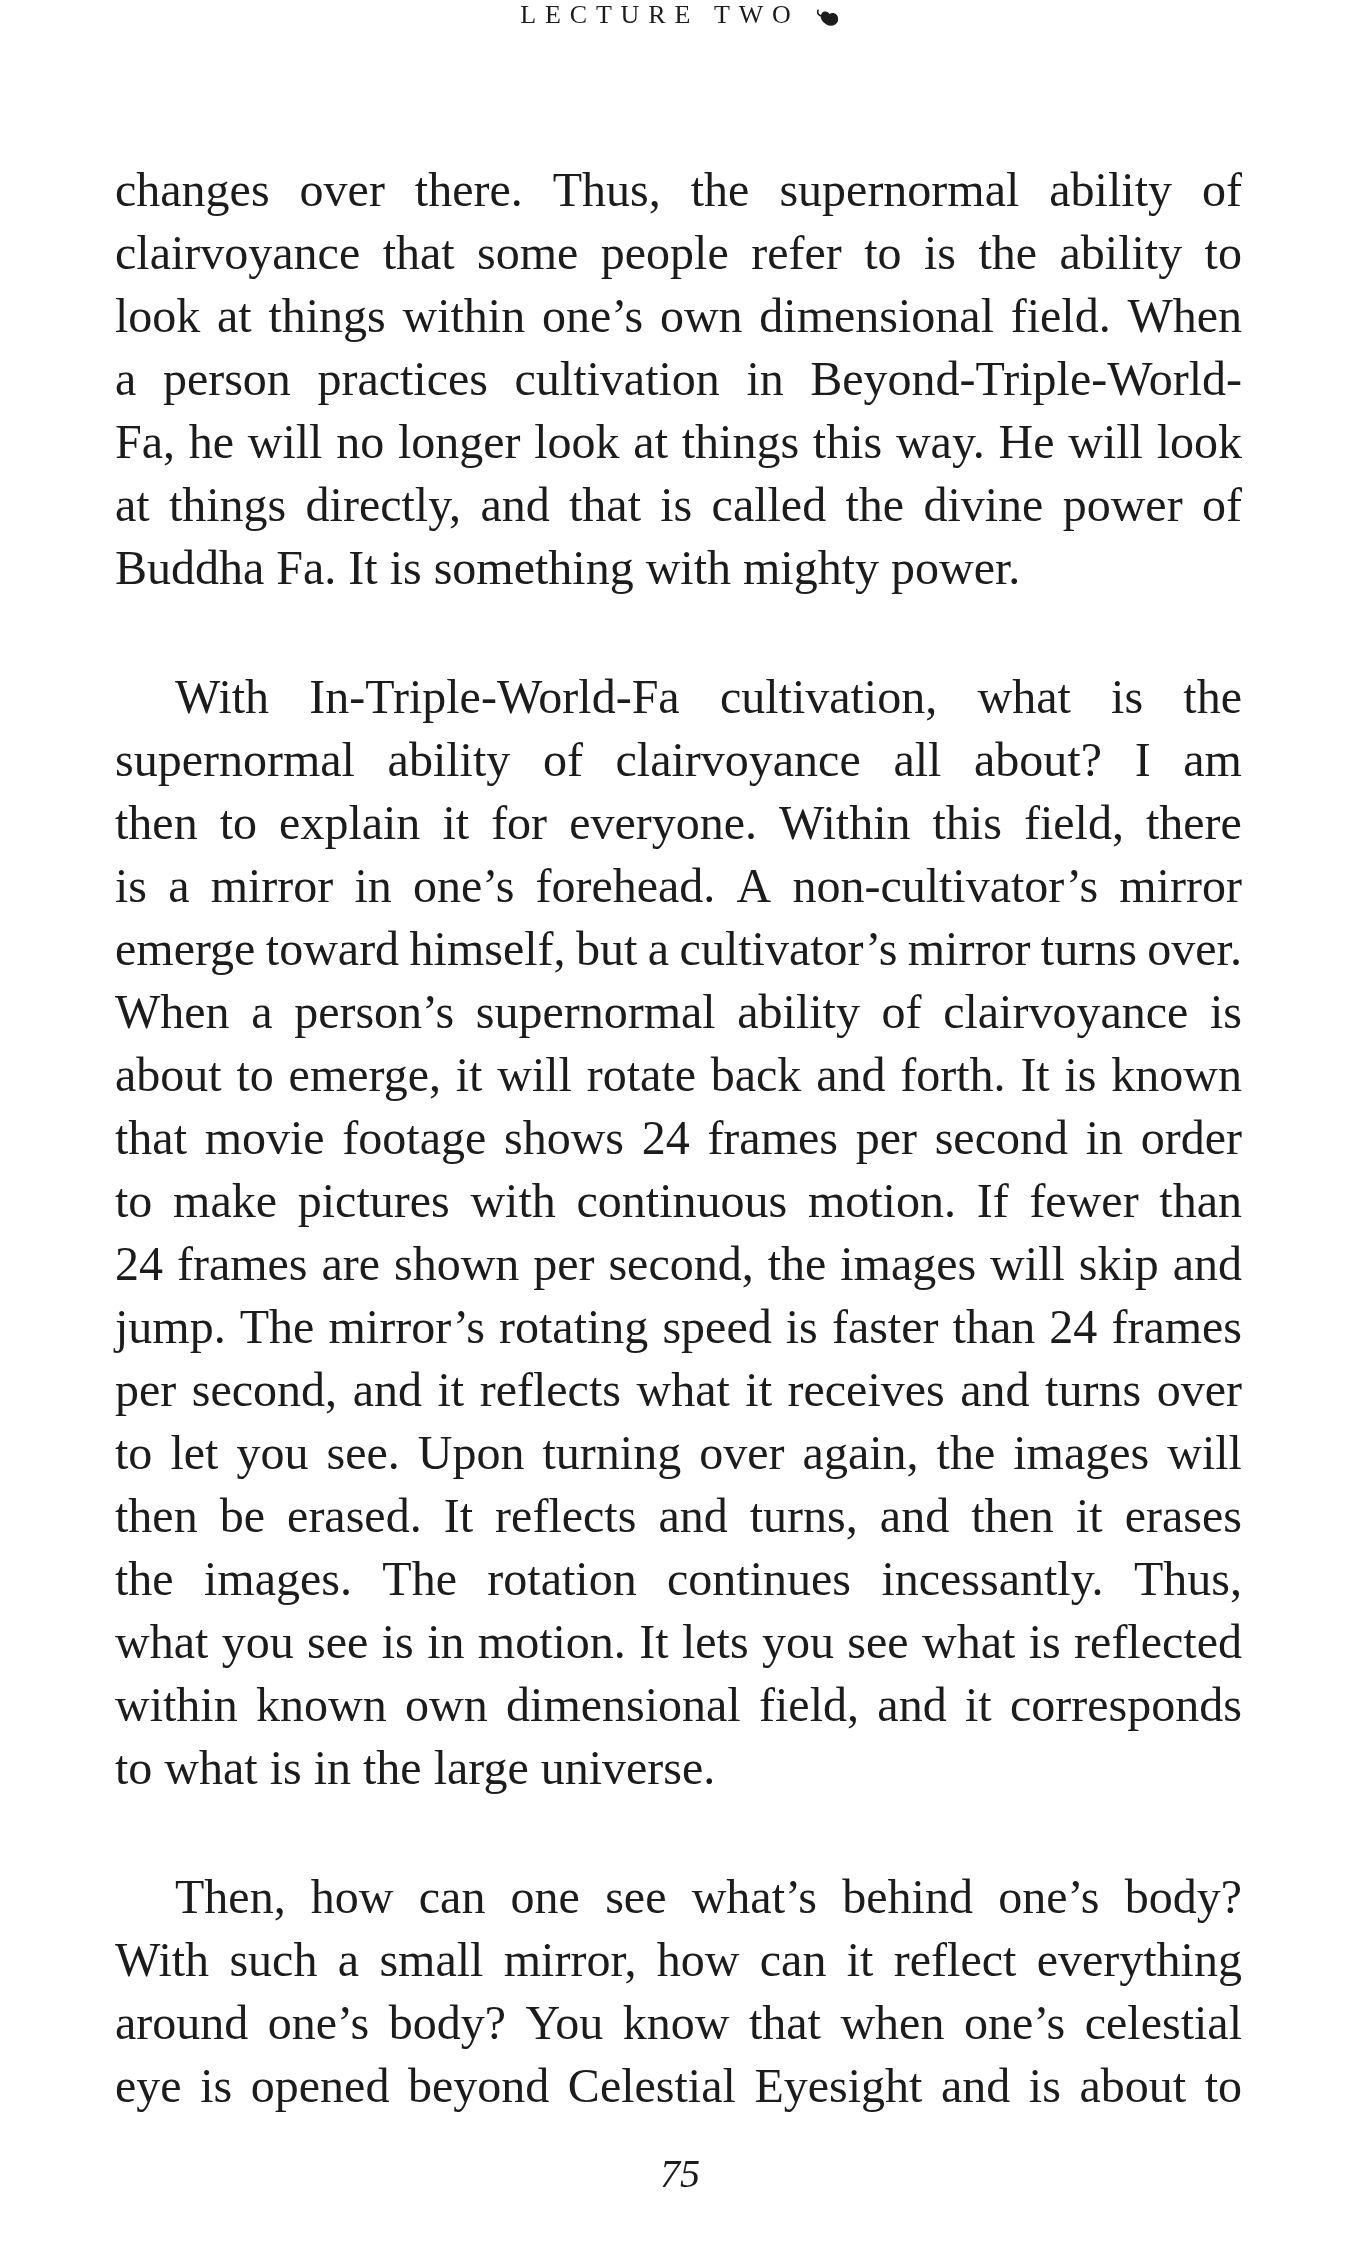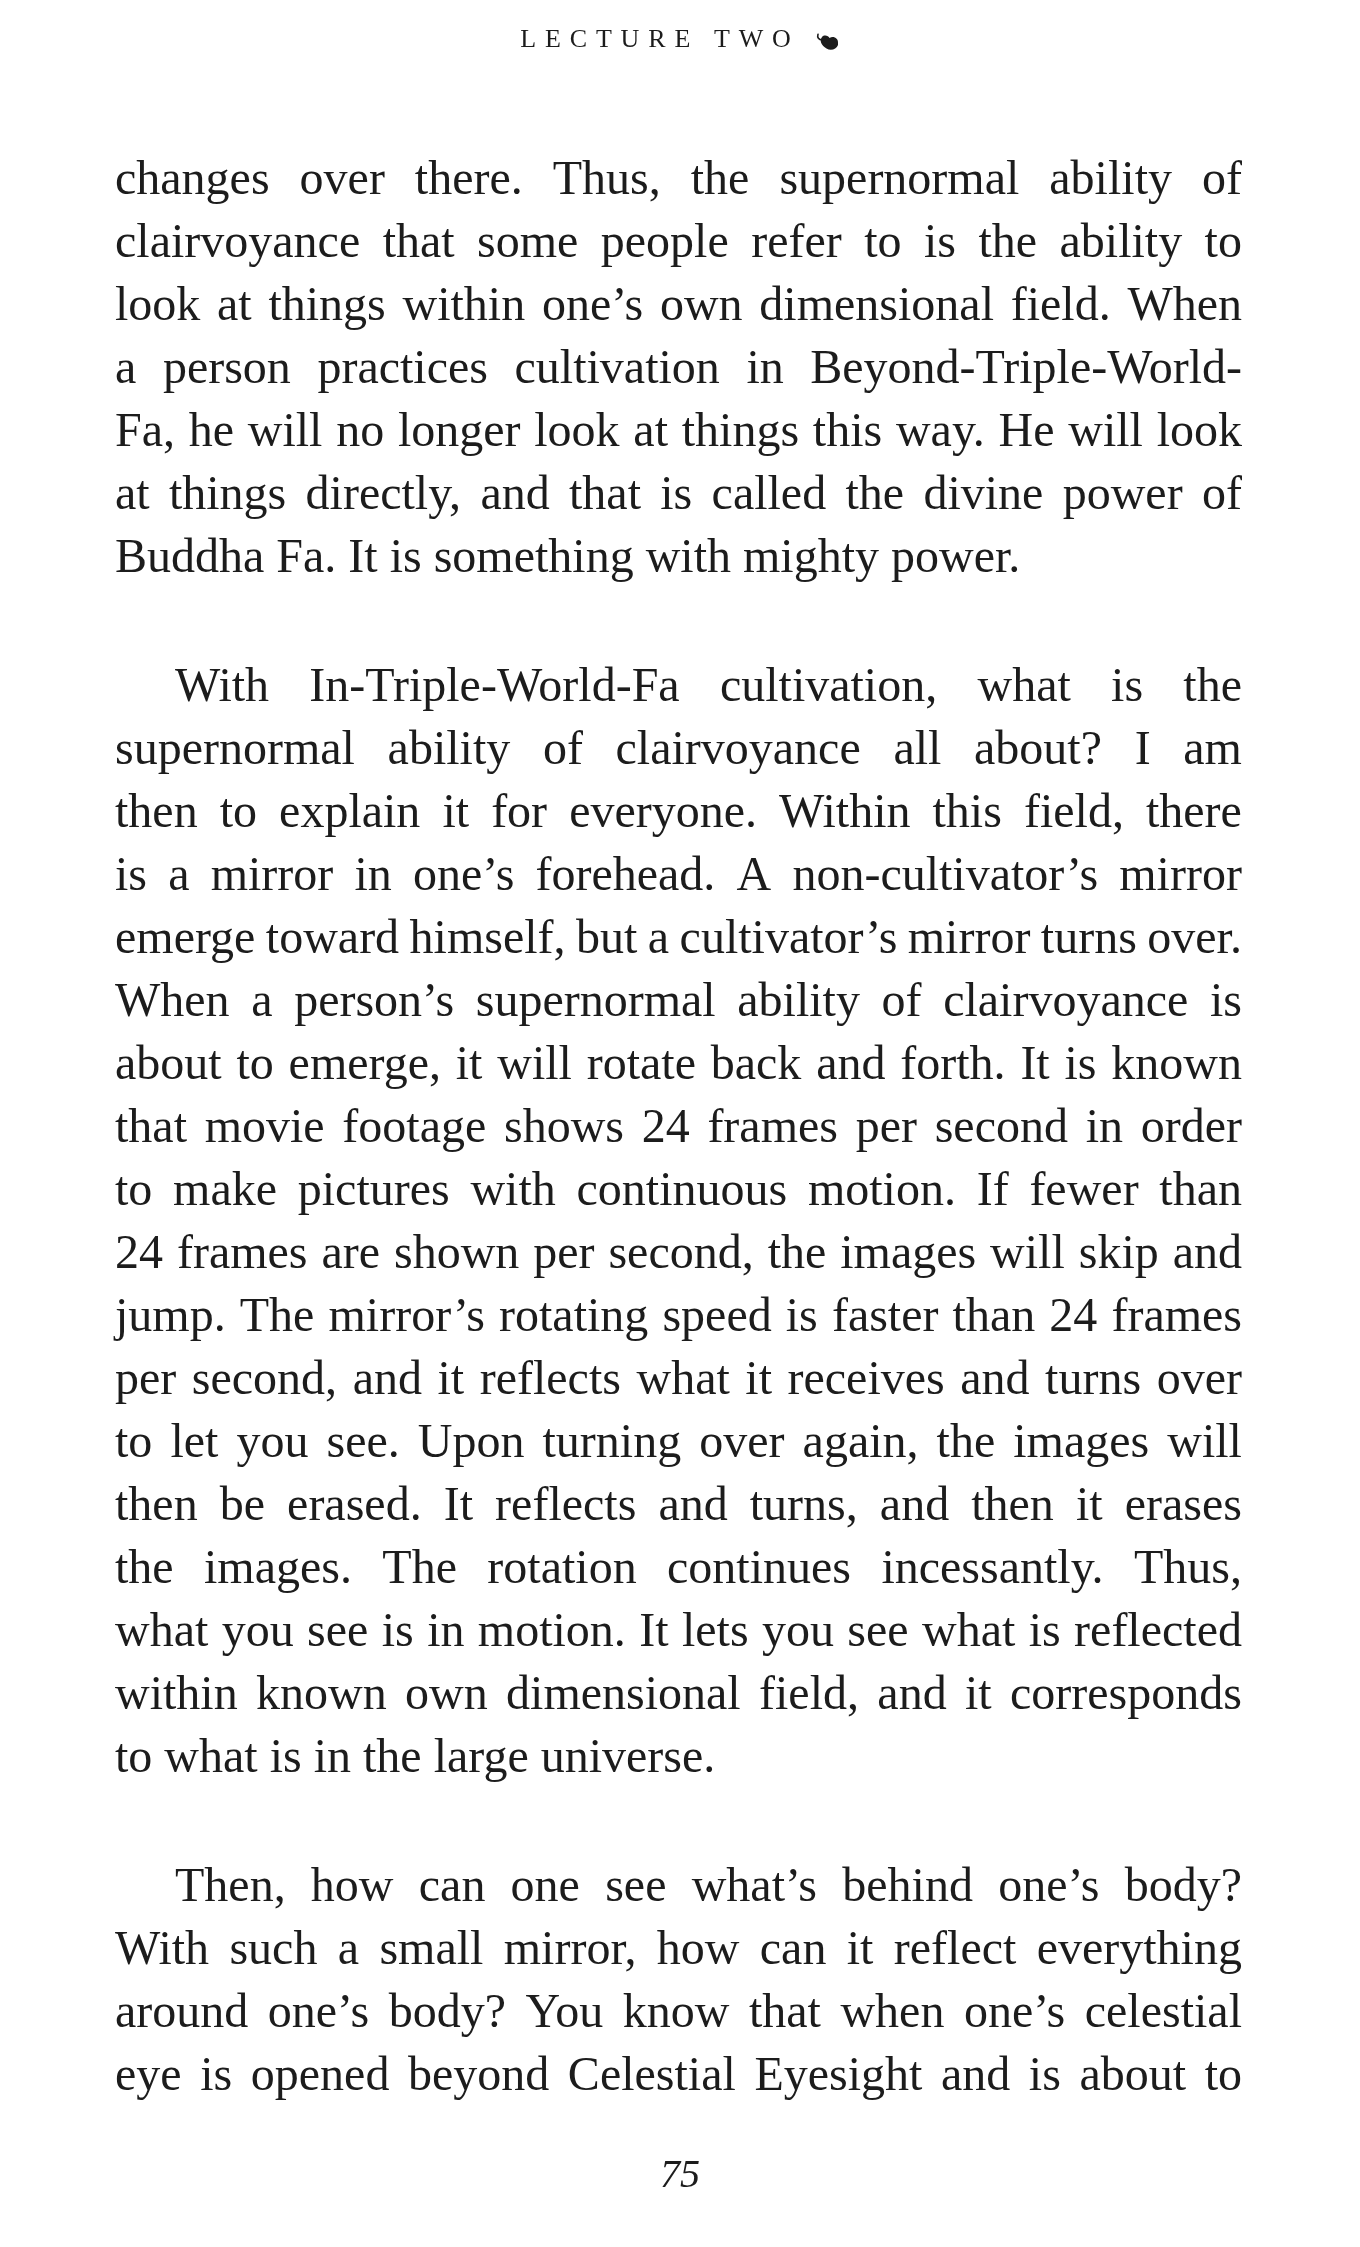--- a/index.html
+++ b/index.html
@@ -11,21 +11,20 @@
     margin: 0 auto;
     background: #ffffff;
     color: #1c1c1c;
     font-family: "Liberation Serif", "DejaVu Serif", serif;
     overflow: hidden;
   }
   
   .running-head {
     position: absolute;
     top: 0; left: 0; right: 0;
-    padding-top: 24px;
     display: flex;
     justify-content: center;
     align-items: baseline;
     gap: 13px;
     white-space: nowrap;
   }
   .lecture-label {
     font-size: 26px;
     letter-spacing: 0.34em;
     font-weight: normal;
@@ -40,21 +39,21 @@
   }
   .chapter-title {
     font-style: italic;
     font-size: 34px;
     letter-spacing: 0.01em;
   }
   
   .text-block {
     position: absolute;
     left: 115px;
-    top: 146px;
+    top: 158px;
     width: 1127px;
   }
   .para + .para { margin-top: 66px; }
   .line {
     height: 63px;
     line-height: 63px;
     font-size: 48px;
     white-space: nowrap;
   }
   .line.j {

